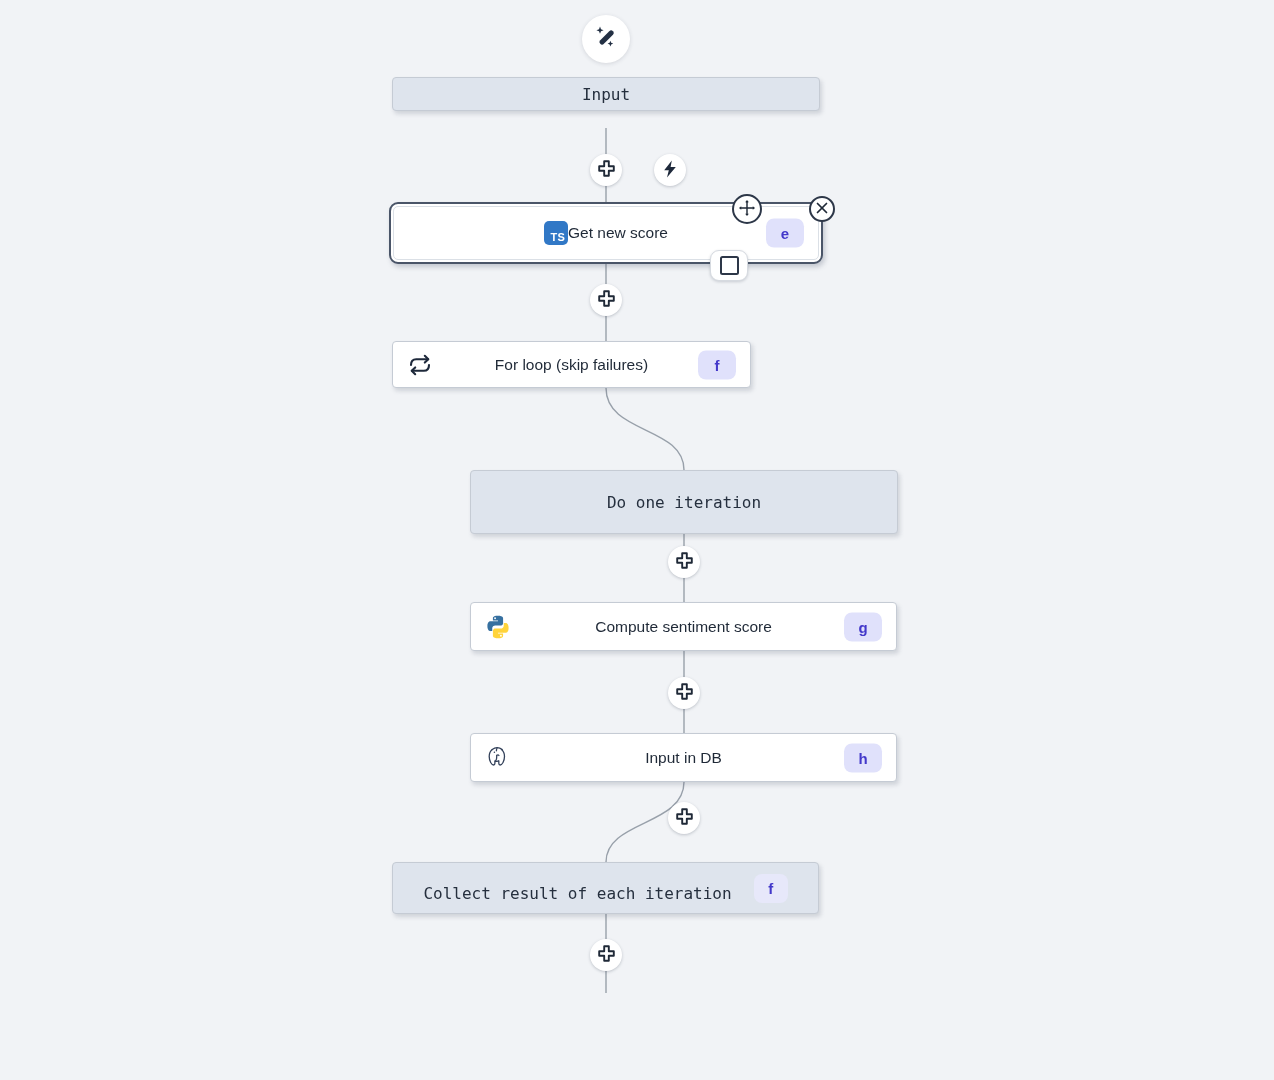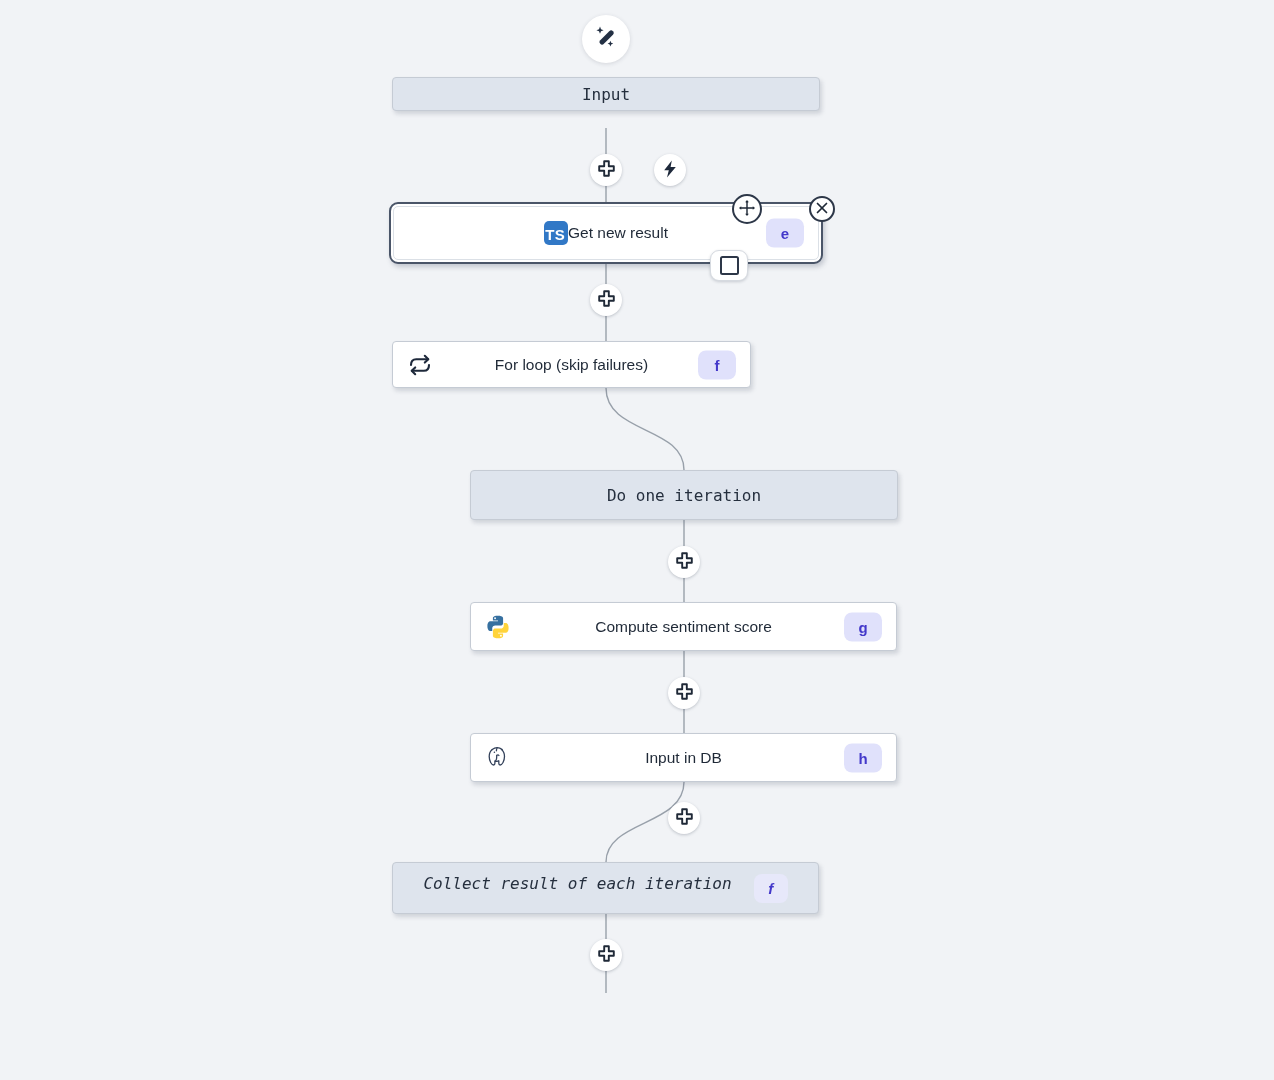--- a/index.html
+++ b/index.html
@@ -36,21 +36,21 @@
   }
   .badge{
     position:absolute;right:14px;top:50%;transform:translateY(-50%);
     width:38px;height:29px;border-radius:8px;
     background:#e0e1fb;color:#4338ca;
     font-weight:bold;font-size:15px;
     display:flex;align-items:center;justify-content:center;
   }
   .ts-box{
     width:24px;height:24px;border-radius:5px;background:#3178c6;
-    color:#fff;font-weight:bold;font-size:15px;
+    color:#fff;font-weight:bold;font-size:11px;
     display:flex;align-items:flex-end;justify-content:flex-end;
     padding:0 3px 2px 0;box-sizing:border-box;
     letter-spacing:.3px;
   }
   
   .node-selected{
     position:absolute;z-index:3;box-sizing:border-box;
     border:2.5px solid #4a5568;border-radius:9px;
     background:#fff;padding:2px;
     box-shadow:2px 3px 5px rgba(90,100,120,.3);
@@ -80,21 +80,21 @@
   }
   .square-glyph{
     width:15px;height:15px;border:2.2px solid #2d3748;border-radius:2.5px;
   }
   .wand-circle{
     position:absolute;z-index:2;
     width:48px;height:48px;border-radius:50%;
     background:#fff;box-shadow:0 1px 4px rgba(40,50,70,.15);
     display:flex;align-items:center;justify-content:center;
   }
-  .collect-row{display:flex;align-items:flex-start;gap:22px;font-style:italic;}
+  .collect-row{display:flex;align-items:flex-end;gap:22px;}
   .collect-row .badge-inline{
     width:34px;height:29px;border-radius:8px;
     background:#e7e8fa;color:#4338ca;font-weight:bold;font-size:15px;
     font-family:"Liberation Sans",sans-serif;
     display:flex;align-items:center;justify-content:center;
   }
 </style>
 </head>
 <body>
 
@@ -137,21 +137,21 @@
           <path d="M9.8 0.5L2.2 10.2h4.6L5 17.5l8.8-10.4H8.6z" fill="#1e293b"></path>
         </svg>
     </span>
   </button>
 
   <div class="node-selected" style="left:389px;top:202px;width:434px;height:62px;">
     <div class="inner">
       <span class="left-icon">
         <span class="ts-box">TS</span>
       </span>
-      <span>Get new result</span>
+      <span>Get new score</span>
       <span class="badge">e</span>
     </div>
 
     <button class="circle-btn ring-btn" style="left:341px;top:-10px;width:30px;height:30px;">
       <span>
         <svg width="18" height="18" viewBox="0 0 20 20" stroke="#1f2937" stroke-width="1.6" fill="#1f2937" stroke-linecap="round">
           <line x1="10" y1="3.5" x2="10" y2="16.5"></line>
             <line x1="3.5" y1="10" x2="16.5" y2="10"></line>
           <path d="M10 1l2 2.6H8z" stroke="none"></path>
             <path d="M10 19l-2-2.6h4z" stroke="none"></path>
@@ -189,21 +189,21 @@
         <path d="M4 11 C4 6.8 6 5.2 9.2 5.2 H21"></path>
         <path d="M17.8 1.8 L21.3 5.2 L17.8 8.6"></path>
         <path d="M22 11 C22 15.2 20 16.8 16.8 16.8 H5"></path>
         <path d="M8.2 13.4 L4.7 16.8 L8.2 20.2"></path>
       </svg>
     </span>
     <span>For loop (skip failures)</span>
     <span class="badge">f</span>
   </div>
 
-  <div class="node virtual" style="left:470px;top:470px;width:428px;height:50px;">
+  <div class="node virtual" style="left:470px;top:470px;width:428px;height:64px;">
     <span>Do one iteration</span>
   </div>
 
   <button class="circle-btn plus-btn" style="left:668px;top:546px;">
     <span>
       <svg width="19" height="19" viewBox="0 0 19 19">
           <path d="M7.2 2.2h4.6v5h5v4.6h-5v5H7.2v-5h-5V7.2h5z" fill="#fff" stroke="#1f2937" stroke-width="1.9" stroke-linejoin="round"></path>
         </svg>
     </span>
   </button>

